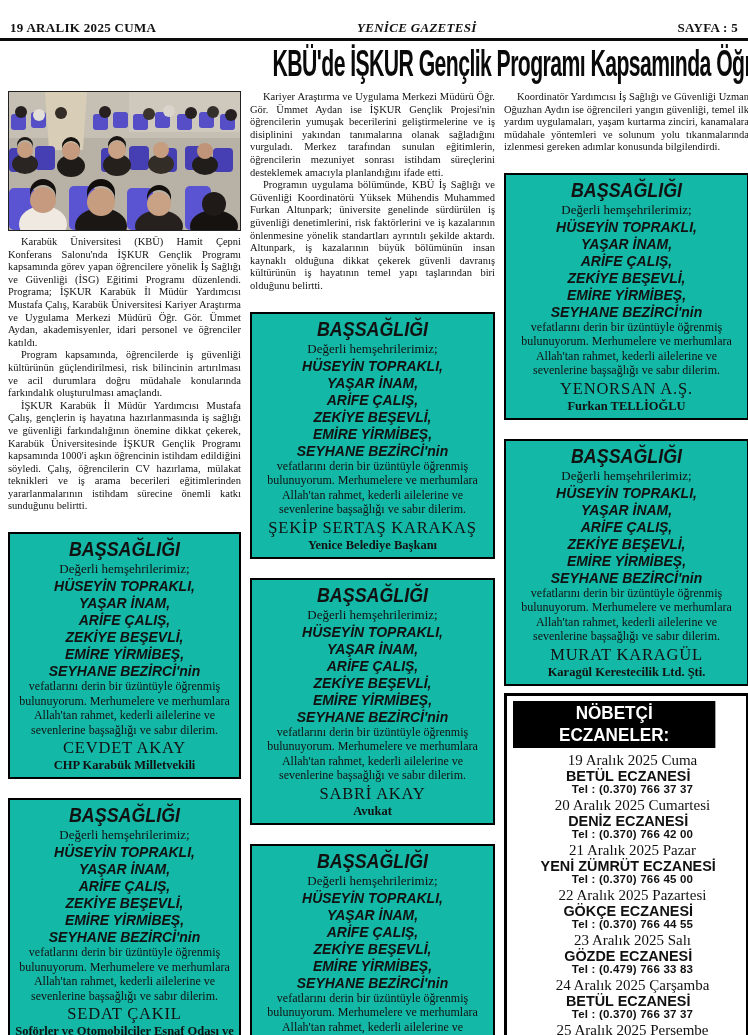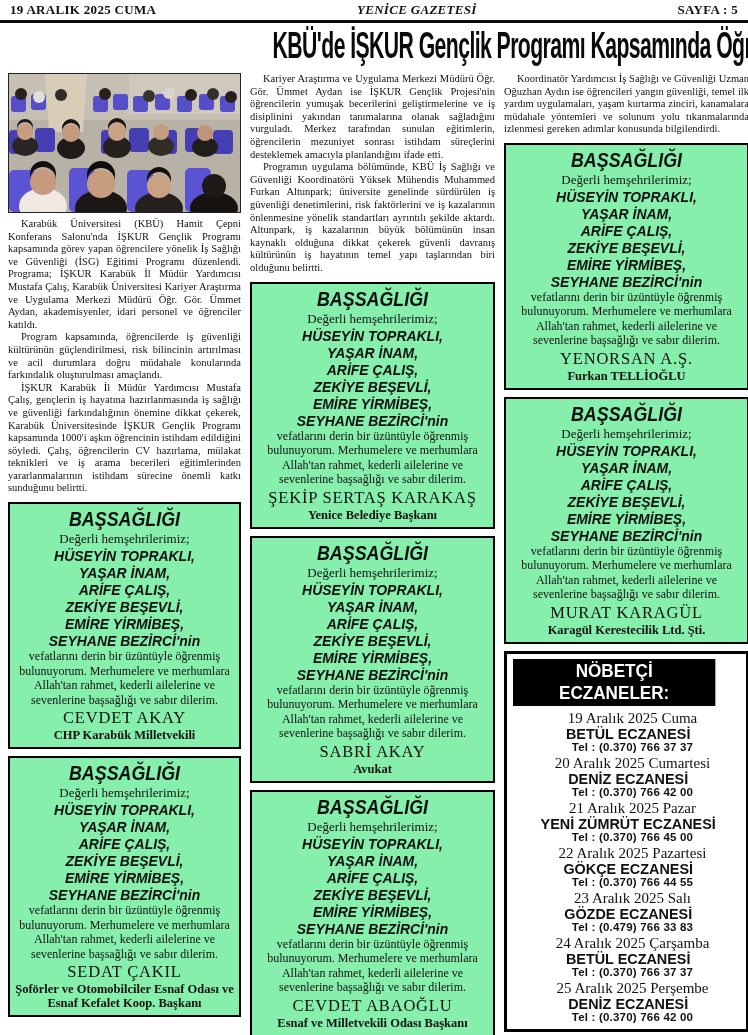--- a/index.html
+++ b/index.html
@@ -1,41 +1,41 @@
 <!DOCTYPE html>
 <html><head>
 <meta charset="utf-8">
 <style>
   html,body{margin:0;padding:0;background:#e8e8e8;}
   .page{position:relative;width:748px;height:1035px;background:#ffffff;color:#111;
         overflow:hidden;font-family:"Liberation Serif",serif;margin:0 auto;}
   
   .masthead{display:flex;justify-content:space-between;align-items:baseline;
-            padding:2px 10px 2px;border-bottom:3px solid #0b0b0b;}
+            padding:20px 10px 2px;border-bottom:3px solid #0b0b0b;}
   .mh{font:bold 13px/16px "Liberation Serif",serif;letter-spacing:.3px;}
   .mh.center{font-style:italic;}
   
   .headline-wrap{text-align:center;margin:3px 0 7px;white-space:nowrap;overflow:hidden;}
   .headline-text{display:inline-block;font-family:"Liberation Sans",sans-serif;
                  font-weight:bold;font-size:37px;line-height:40px;letter-spacing:-1px;
                  transform-origin:center;color:#0a0a0a;}
   
   .cols{display:flex;gap:9px;padding:0 8px;align-items:flex-start;}
   .col{flex:none;}
   .col-1{width:233px;}
   .col-2{width:245px;}
   .col-3{width:245px;}
   
   .photo{width:231px;height:138px;border:1px solid #222;margin-bottom:5px;overflow:hidden;}
   .photo svg{display:block;}
   
   p.body{font:10.5px/12.6px "Liberation Serif",serif;text-align:justify;
          text-indent:13px;margin:0;}
   
-  .obit{border:2.5px solid #000;margin-top:7px;padding:3px 4px 5px;text-align:center;background:#86efac;}
+  .obit{border:2.5px solid #000;margin-top:19px;padding:3px 4px 5px;text-align:center;background:#14b8a6;}
   .obit-title{font:bold italic 21px/24px "Liberation Sans",sans-serif;transform:scaleX(.85);}
   .obit-salut{font:13px/16px "Liberation Serif",serif;}
   .obit-names div{font:bold italic 15.5px/17px "Liberation Sans",sans-serif;transform:scaleX(.9);}
   .obit-msg{font:12px/14.5px "Liberation Serif",serif;padding:0 3px;}
   .obit-sig{font:16.5px/20px "Liberation Serif",serif;letter-spacing:.8px;margin-top:1px;}
   .obit-role{font:bold 12.5px/14px "Liberation Serif",serif;}
   
   .pharm{border:3px solid #000;margin-top:7px;padding:4px 6px 6px;background:#fff;text-align:center;}
   .ph-header{background:#000;color:#fff;font:bold 18px/22px "Liberation Sans",sans-serif;
              padding:1px 6px 2px;margin:1px 14px 4px 0;transform-origin:left;transform:scaleX(.95);}

